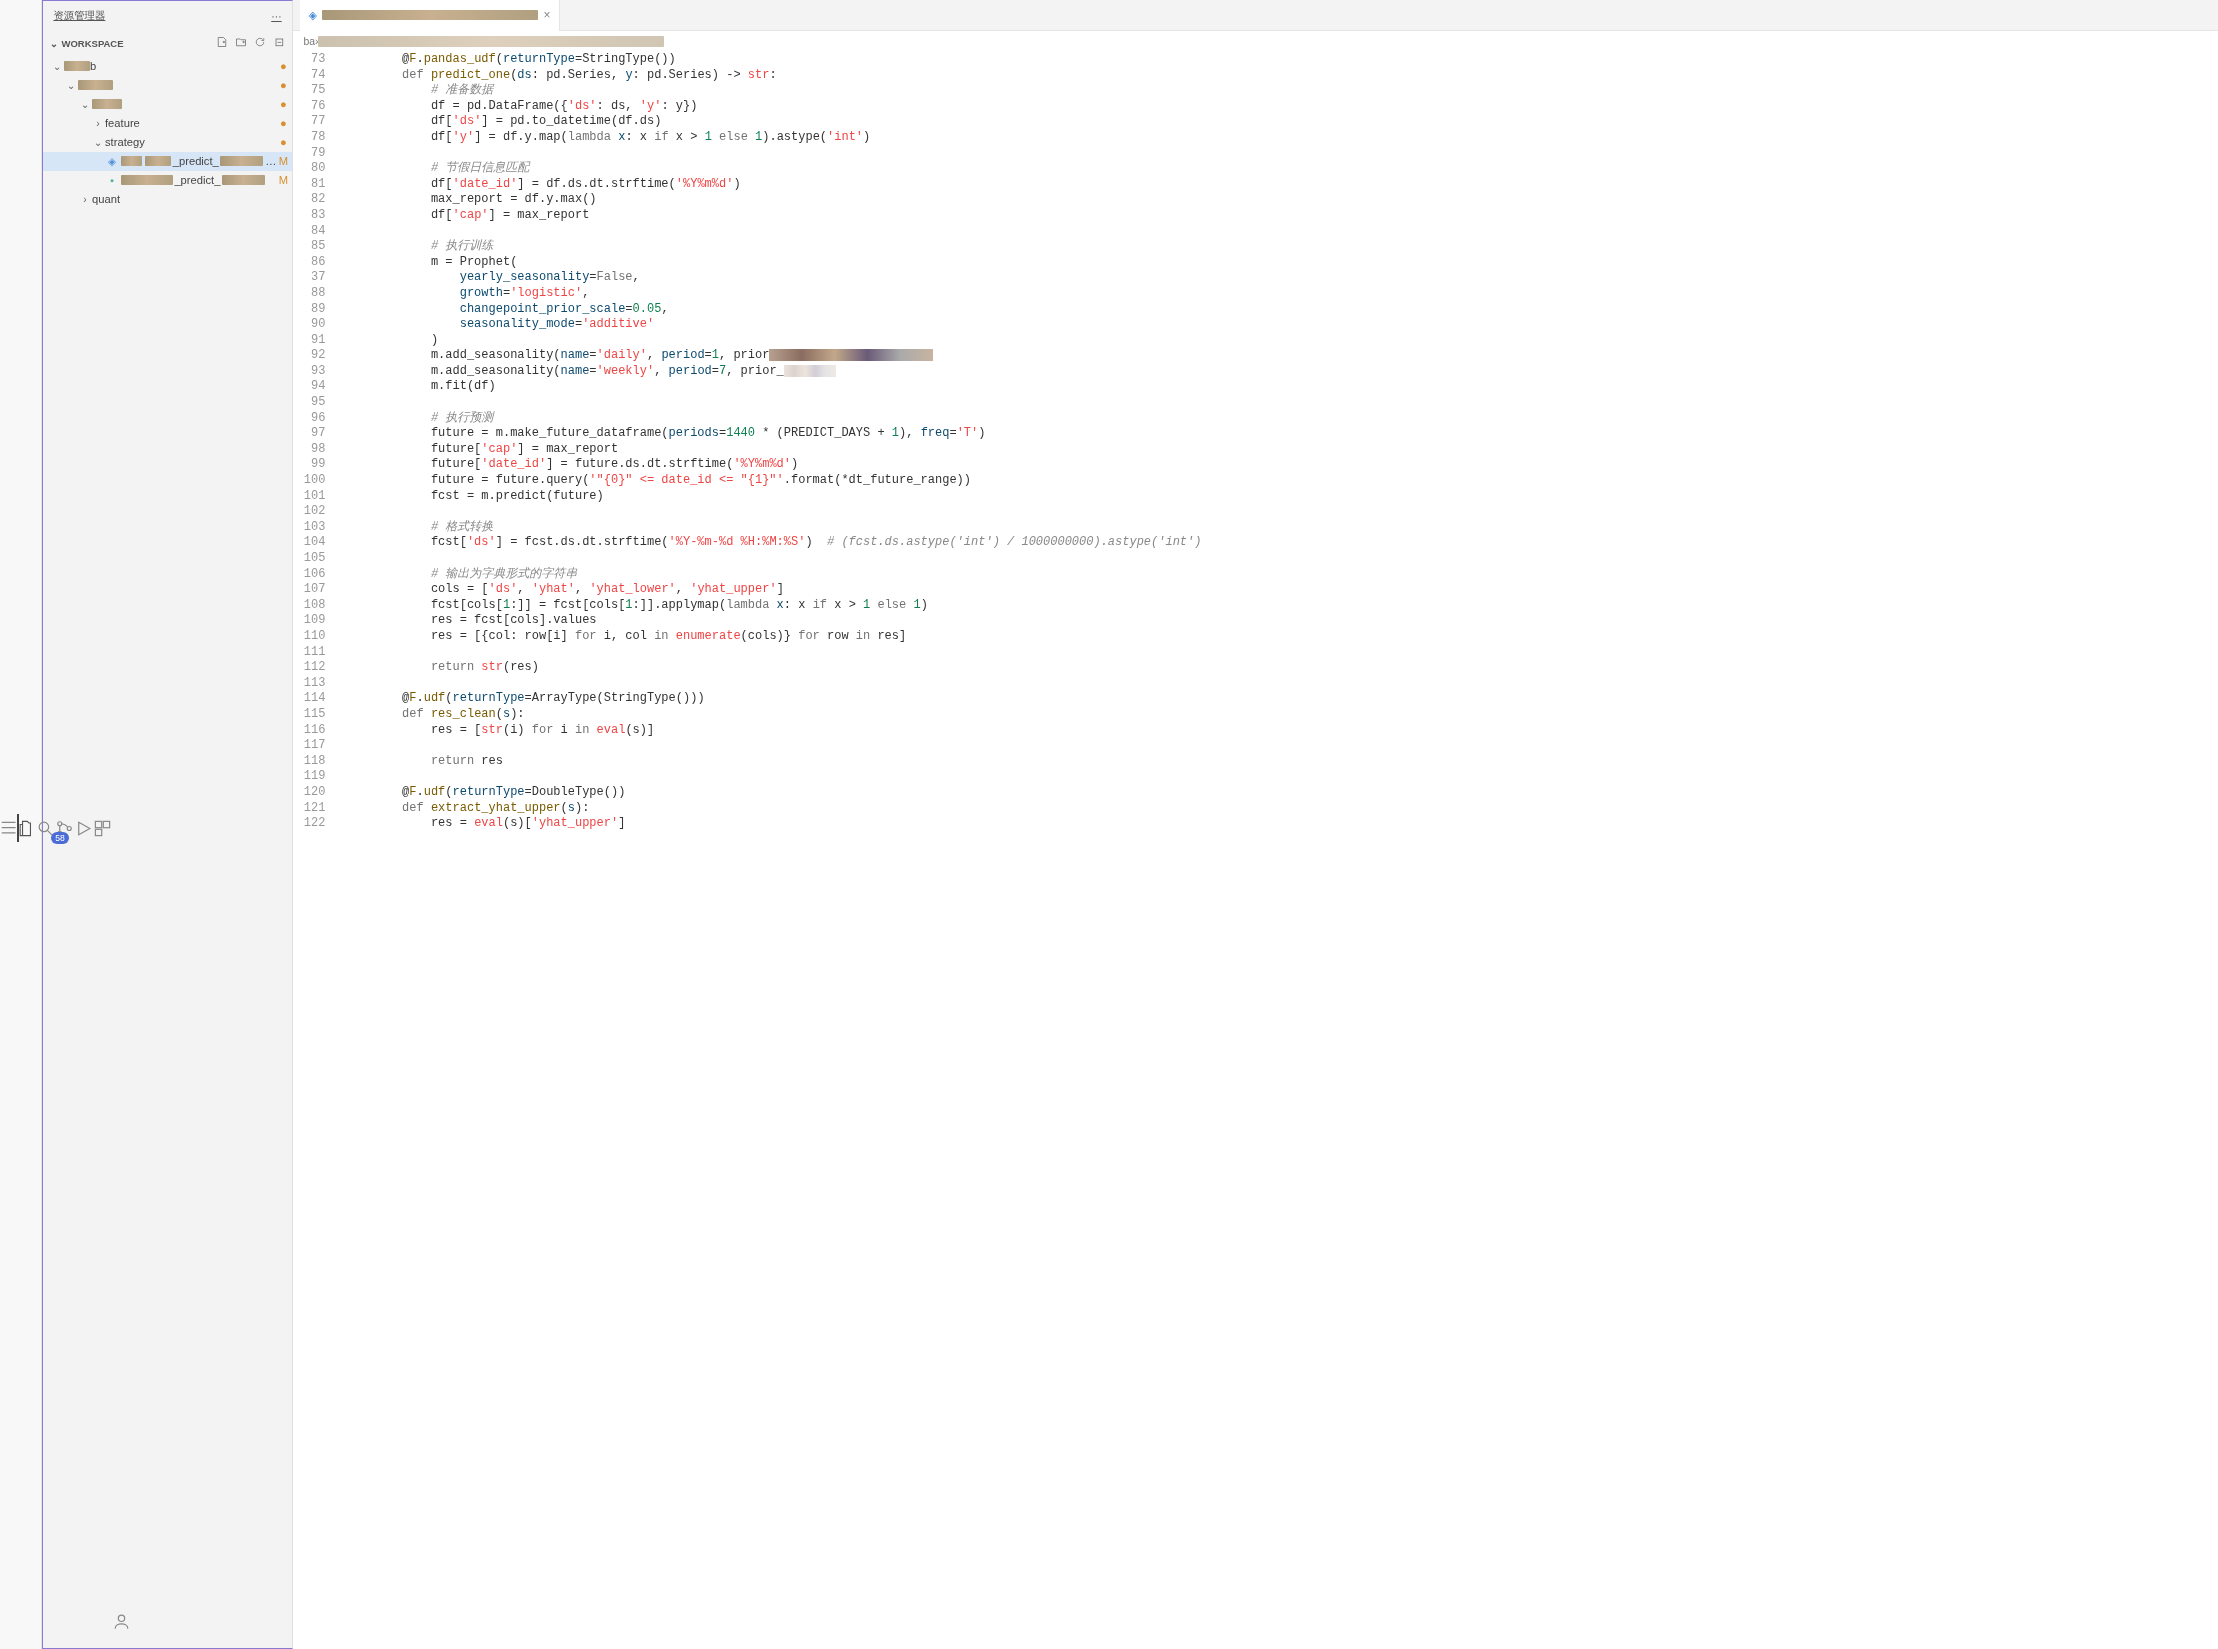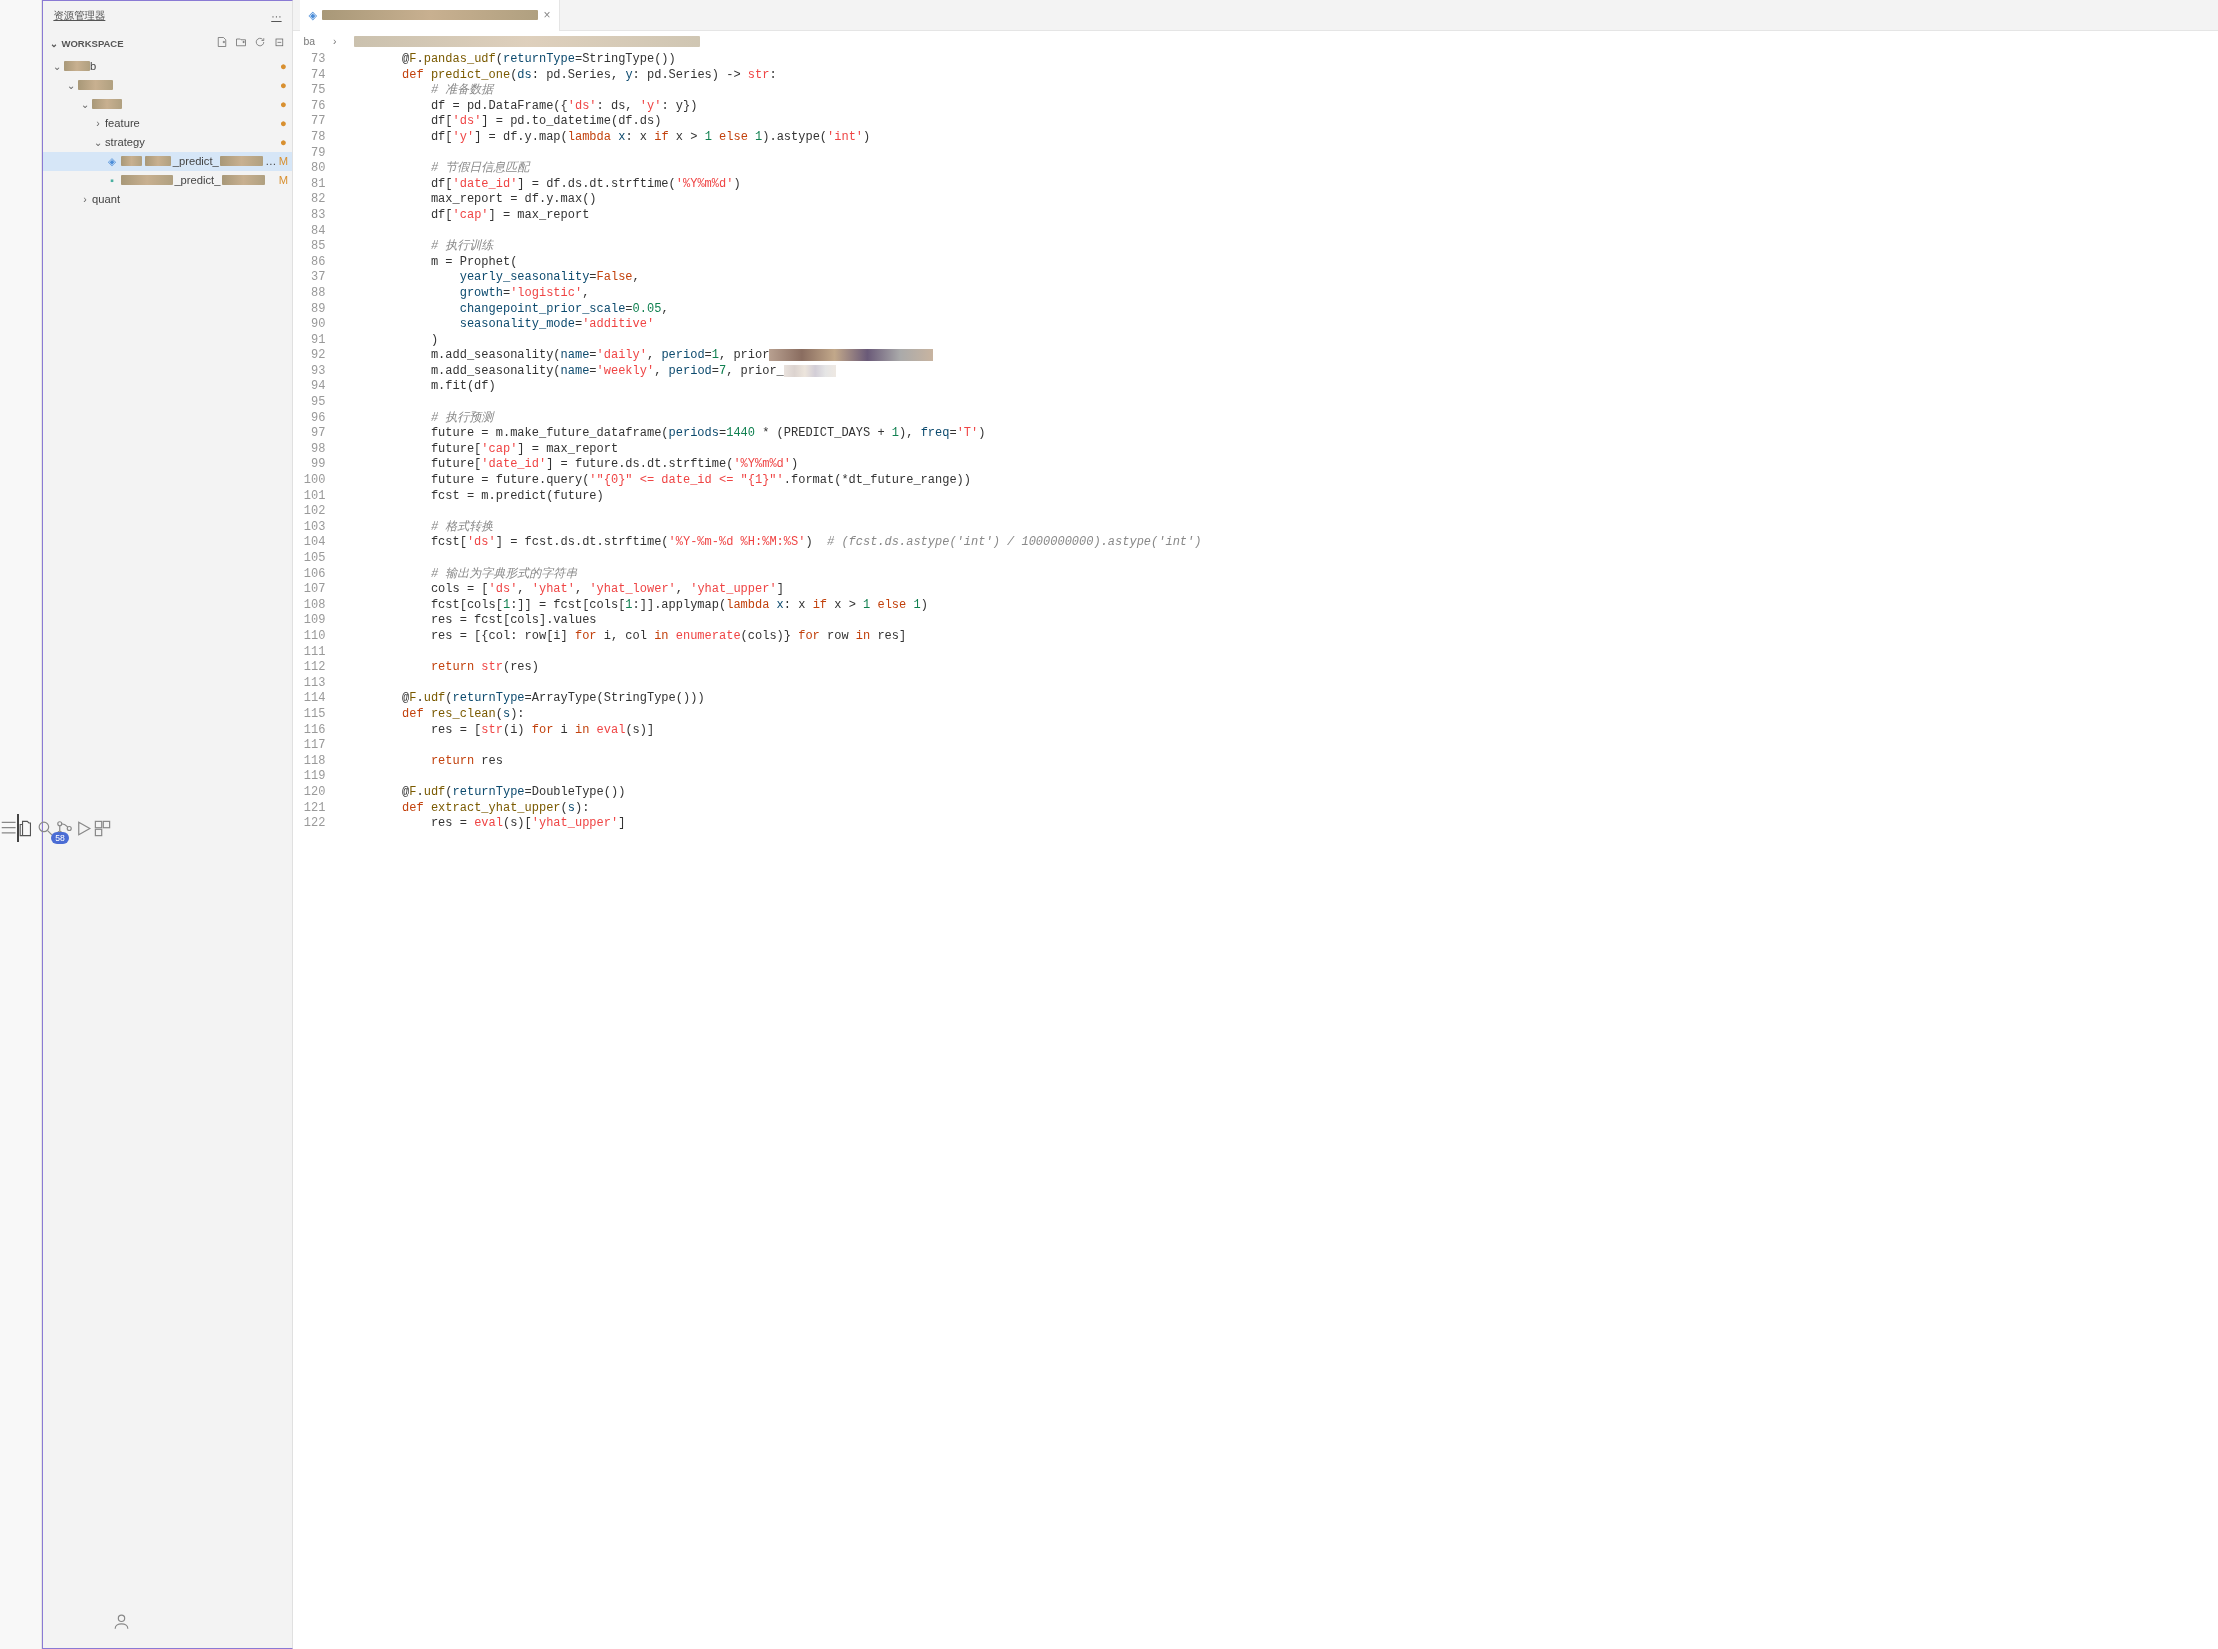--- a/index.html
+++ b/index.html
@@ -141,21 +141,21 @@
   color: #555;
 }
 .tab-close { color: #888; cursor: pointer; font-size: 12px; }
 .breadcrumb {
   height: 21px;
   display: flex;
   align-items: center;
   padding: 0 10.4px;
   font-size: 10.4px;
   color: #777;
-  gap: 18px;
+  gap: 0;
 }
 .code-area {
   flex: 1;
   display: flex;
   overflow: auto;
   font-family: Liberation Mono, monospace;
   font-size: 12px;
   line-height: 15.6px;
 }
 .gutter {
@@ -163,21 +163,21 @@
   text-align: right;
   color: #999;
   padding-right: 15.6px;
   user-select: none;
   background: #fff;
 }
 .gutter-line { height: 15.6px; }
 .code-content { flex: 1; padding-left: 3.5px; white-space: pre; color: #333; }
 .code-line { height: 15.6px; }
 
-.kw { color: #c2410c; }
+.kw { color: #737373; }
 .fn { color: #7a5a00; }
 .deco { color: #7a5a00; }
 .str { color: #ef4444; }
 .num { color: #108050; }
 .cm { color: #888; font-style: italic; }
 .param { color: #0c4a6e; }
 .builtin { color: #ef4444; }
 .blurred-code {
   display: inline-block;
   height: 12px;

